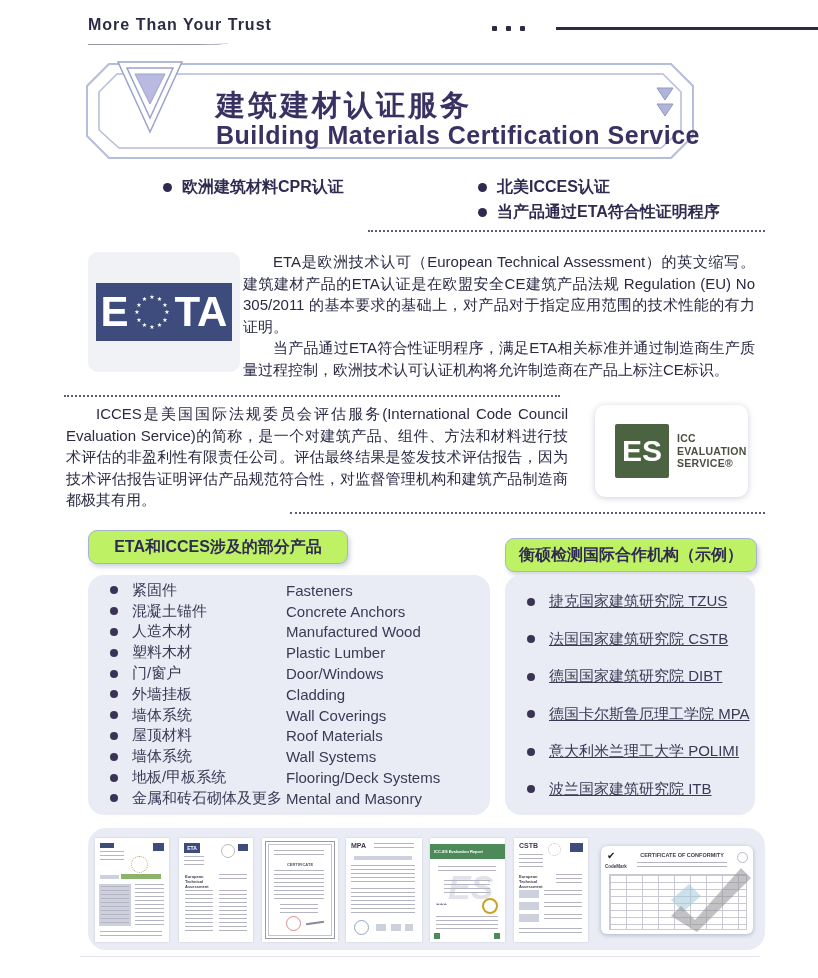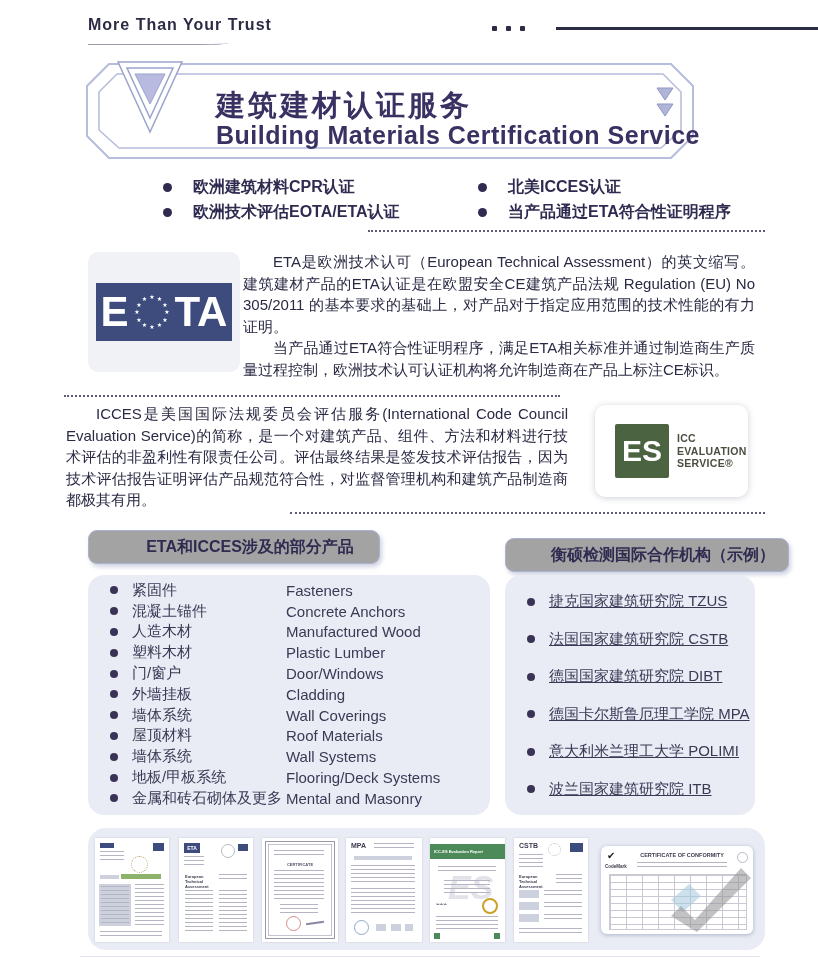--- a/index.html
+++ b/index.html
@@ -13,21 +13,21 @@
   .tagline-dots{left:492px;top:26px;display:flex;gap:9px;}
   .tagline-dots i{width:5px;height:5px;background:#2b2b45;border-radius:1px;display:block;}
   .top-rule{left:556px;top:27px;width:262px;height:3px;background:#2b2b45;}
 
   
   .banner-svg{left:83px;top:58px;}
   .banner-title-cn{left:216px;top:86px;font-size:29px;font-weight:700;color:#3a3163;letter-spacing:3px;}
   .banner-title-en{left:216px;top:121px;font-size:25px;font-weight:700;color:#3a3163;letter-spacing:.5px;}
 
   
-  .svc{font-size:16px;font-weight:700;color:#2f2b50;display:flex;align-items:center;gap:21px;justify-content:space-between;}
+  .svc{font-size:16px;font-weight:700;color:#2f2b50;display:flex;align-items:center;gap:10px;justify-content:space-between;}
   .svc .dot{width:9px;height:9px;border-radius:50%;background:#2f2b50;flex:0 0 auto;}
 
   
   .dotted{border-top:2px dotted #5c5c7a;height:0;}
 
   
   .eota-card{left:88px;top:252px;width:152px;height:120px;background:#f1f2f6;border-radius:10px;}
   .eota-flag{position:absolute;left:8px;top:31px;width:136px;height:58px;background:#3d4b7d;
              display:flex;align-items:center;justify-content:center;color:#fff;font-weight:700;}
   .eota-flag .e,.eota-flag .ta{font-size:42px;line-height:1;}
@@ -35,22 +35,22 @@
   .para p{margin:0;text-indent:2em;}
 
   
   .es-card{left:595px;top:405px;width:153px;height:92px;background:#fff;border-radius:10px;
            box-shadow:0 1px 6px rgba(60,70,110,.25);display:flex;align-items:center;padding-left:20px;box-sizing:border-box;}
   .es-square{width:54px;height:54px;background:#4c6342;color:#fff;font-weight:700;font-size:30px;
              display:flex;align-items:center;justify-content:center;border-radius:2px;}
   .es-text{margin-left:8px;font-size:10.5px;font-weight:700;color:#4a4f40;line-height:12.5px;letter-spacing:.3px;}
 
   
-  .pill{background:#a3a3a3;border:1.5px solid #a9b2d2;border-radius:9px;box-shadow:2px 3px 4px rgba(120,130,170,.35);
-        display:flex;align-items:center;justify-content:center;font-size:16px;font-weight:700;color:#2f2b50;padding-left:32px;}
+  .pill{background:#bef264;border:1.5px solid #a9b2d2;border-radius:9px;box-shadow:2px 3px 4px rgba(120,130,170,.35);
+        display:flex;align-items:center;justify-content:center;font-size:16px;font-weight:700;color:#2f2b50;}
 
   
   .panel{background:#e9ecf5;border-radius:16px;}
   .prow{display:flex;align-items:center;height:20.8px;font-size:15px;color:#3a3a55;}
   .prow .dot{width:8px;height:8px;border-radius:50%;background:#3a3355;margin-left:22px;flex:0 0 auto;}
   .prow .cn{margin-left:14px;width:150px;}
   .prow .en{margin-left:4px;}
   .krow{display:flex;align-items:center;height:37.5px;font-size:15px;color:#3a3a55;}
   .krow .dot{width:8px;height:8px;border-radius:50%;background:#3a3355;margin-left:22px;flex:0 0 auto;}
   .krow .lbl{margin-left:14px;text-decoration:underline;}
@@ -95,24 +95,20 @@
       <polygon points="574,30 590,30 582,42" fill="#b0b4d8" stroke="#8f97c4" stroke-width="1"></polygon>
       <polygon points="574,46 590,46 582,58" fill="#b0b4d8" stroke="#8f97c4" stroke-width="1"></polygon>
     </g>
   </svg>
   <div class="abs banner-title-cn">建筑建材认证服务</div>
   <div class="abs banner-title-en">Building Materials Certification Service</div>
 
   <div class="abs svc" style="left:163px;top:177px;">
     <span class="dot"></span>
     <span>欧洲建筑材料CPR认证</span>
-    </div>
-  <div class="abs svc" style="left:163px;top:202px;">
-    <span class="dot"></span>
-    <span>欧洲技术评估EOTA/ETA认证</span>
     </div>
   <div class="abs svc" style="left:478px;top:177px;">
     <span class="dot"></span>
     <span>北美ICCES认证</span>
     </div>
   <div class="abs svc" style="left:478px;top:202px;">
     <span class="dot"></span>
     <span>当产品通过ETA符合性证明程序</span>
     </div>
 

